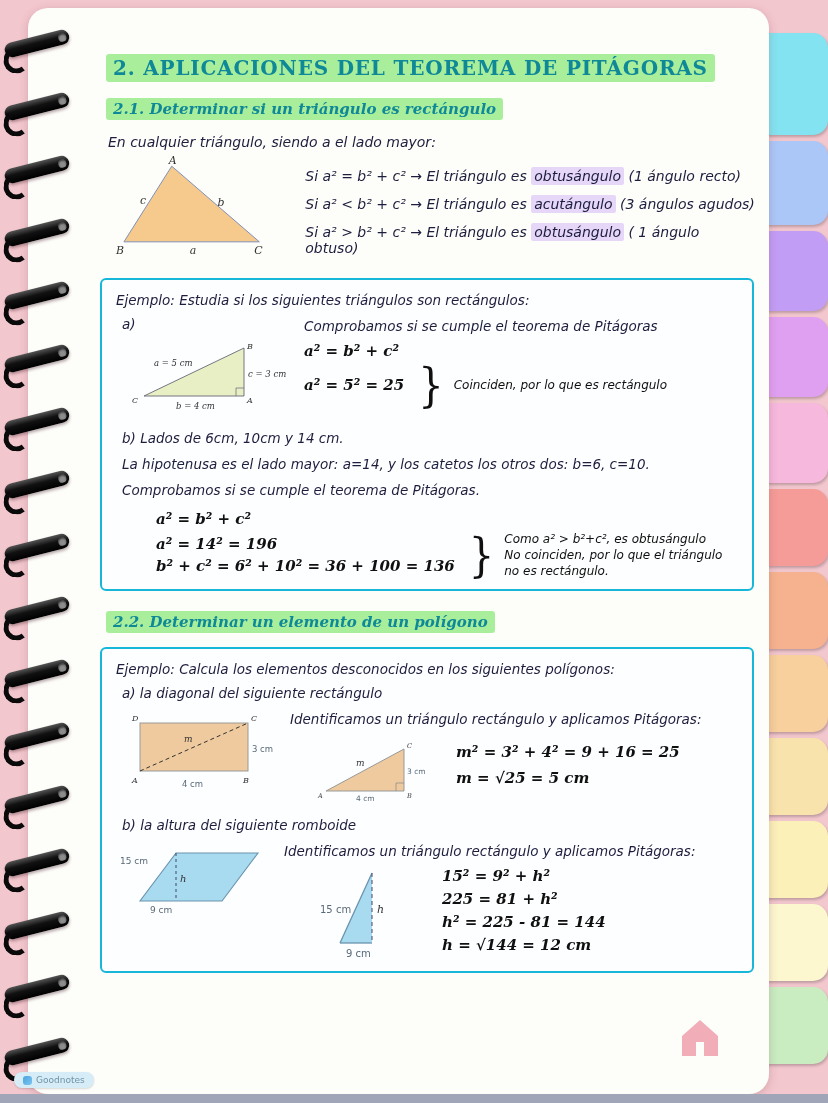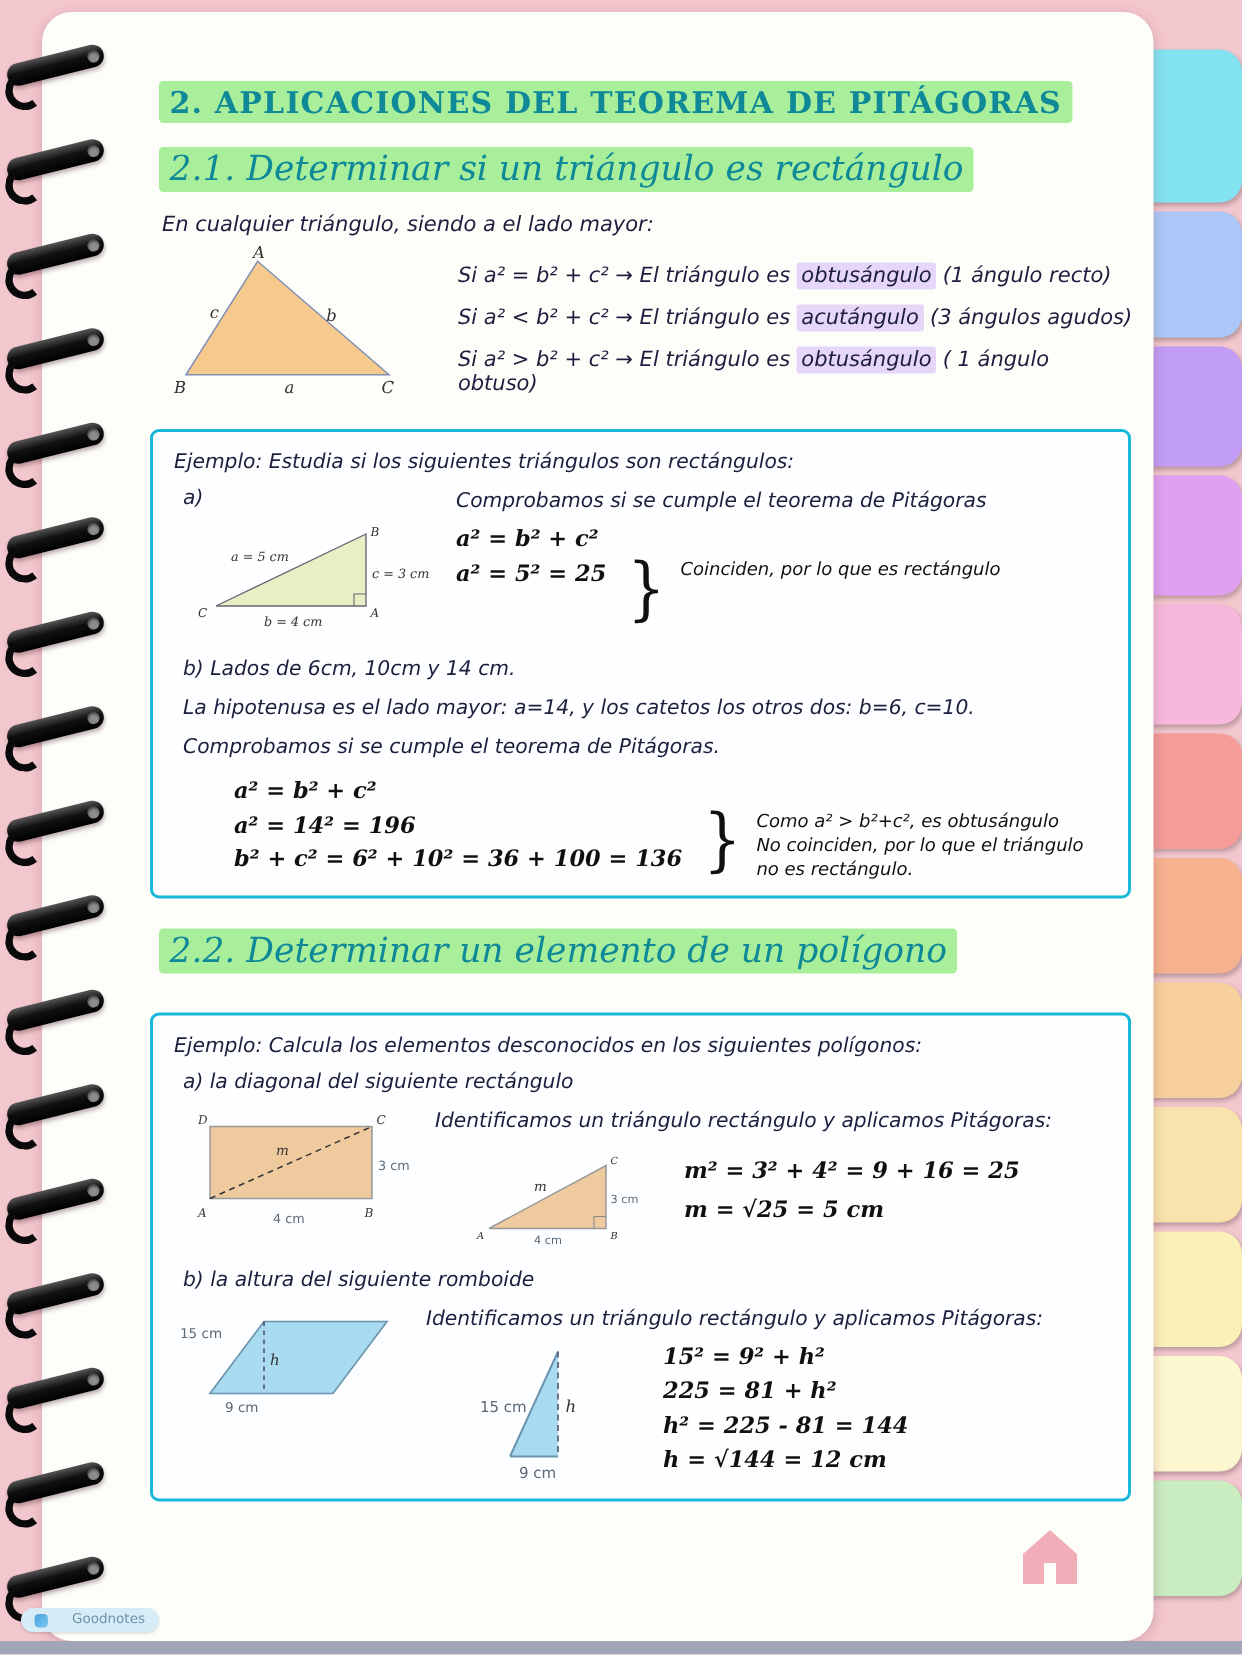--- a/index.html
+++ b/index.html
@@ -40,21 +40,21 @@
   .spiral::before{content:"";position:absolute;left:-4px;top:6px;width:16px;height:16px;
           border:5px solid #0a0a0a;border-radius:50%;border-right-color:transparent;
           border-top-color:transparent;transform:rotate(20deg)}
   .spiral::after{content:"";position:absolute;right:3px;top:4px;width:8px;height:8px;
           border-radius:50%;background:#8d8d8d;box-shadow:inset 0 1px 2px #333}
 
   
   .title{font-family:"DejaVu Serif",serif;font-size:20px;font-weight:bold;letter-spacing:.8px;
          color:var(--title-teal);margin-bottom:16px}
   .hl-green{background:var(--hl-green);padding:2px 7px;border-radius:3px;display:inline-block}
-  .sec-head{font-family:"DejaVu Serif",serif;font-style:italic;font-weight:normal;font-size:23px;
+  .sec-head{font-family:"DejaVu Serif",serif;font-style:italic;font-weight:bold;font-size:15px;
             color:var(--title-teal);margin:0 0 14px 0}
   .body-text{font-style:italic;font-size:14px;color:var(--ink)}
   .hl-purple{background:var(--hl-purple);padding:1px 3px;border-radius:2px}
 
   .intro{margin:0 0 6px 2px}
   .row1{display:flex;margin-bottom:10px}
   .fig-main{margin-left:6px}
   .conds{margin-left:34px;padding-top:12px}
   .cond-line{margin-bottom:12px;font-size:14px;font-style:italic}
 
@@ -62,47 +62,47 @@
   .ex-box{width:654px;border:2.5px solid var(--box-border);border-radius:6px;background:#fdfeff;
           padding:12px 12px 10px 14px;margin-left:-6px}
   .ex-title{font-style:italic;font-size:13.5px;margin-bottom:8px}
   .item-label{font-style:italic;font-size:13.5px;margin:0 0 2px 6px}
   .rowa{display:flex}
   .col-fig{width:188px;flex:none}
   .col-fig svg{margin:2px 0 0 10px}
   .check{font-style:italic;font-size:13.5px;margin:2px 0 6px}
   .math-line{font-family:"DejaVu Serif",serif;font-style:italic;font-weight:bold;font-size:15px;
              line-height:22px;color:var(--hand);white-space:nowrap}
-  .brace-row{display:flex;margin-top:1px}
+  .brace-row{display:flex;align-items:center;margin-top:1px}
   .brace{font-family:"DejaVu Serif",serif;font-size:40px;font-weight:300;color:var(--hand);
          transform:scaleY(1.15);margin:0 10px 0 14px;line-height:44px}
   .brace-note{font-style:italic;font-size:12px;color:var(--hand);line-height:16px;max-width:250px}
   .bsec-line{font-style:italic;font-size:13.5px;margin:0 0 10px 6px}
   .math-indent{margin-left:40px}
 
   .sec2{margin-top:20px}
-  .box2{margin-top:26px}
+  .box2{margin-top:14px}
   .atext{font-style:italic;font-size:13.5px;margin:4px 0 4px 0}
   .row-fig-math{display:flex}
   .mcol-a{margin-left:30px;padding-top:8px}
   .mcol-a .math-line{line-height:26px}
   .mcol-b{margin-left:30px;padding-top:2px}
   .mcol-b .math-line{line-height:23px}
   .rcol{flex:1;margin-left:14px}
   .tri-a{margin-left:24px;margin-top:4px}
   .tri-b{margin-left:36px}
   .blabel{margin:12px 0 6px 6px}
 
   
   svg text{font-family:"DejaVu Serif",serif;font-style:italic;fill:#333}
   svg text.print{font-family:"DejaVu Sans",sans-serif;font-style:normal;fill:#5a6a78}
 
   
   .home-btn{position:absolute;left:676px;top:1014px;width:48px;height:48px;z-index:4;cursor:pointer;opacity:.9}
-  .brand-pill{position:absolute;left:14px;top:1072px;z-index:7;display:flex;align-items:center;gap:16px;
+  .brand-pill{position:absolute;left:14px;top:1072px;z-index:7;display:flex;align-items:center;gap:4px;
               background:#d6ecf6;border-radius:10px;padding:3px 9px;box-shadow:0 1px 2px rgba(0,0,0,.15);cursor:pointer}
   .brand-dot{width:9px;height:9px;border-radius:3px;background:linear-gradient(135deg,#4aa3e0,#7cc6f0)}
   .brand-pill span{font-size:9px;color:#6f93a8}
   .bottom-bar{position:absolute;left:0;bottom:0;width:828px;height:9px;background:#a0a6b8;z-index:8}
 </style>
 </head>
 <body>
 
 <div class="stage">
 

